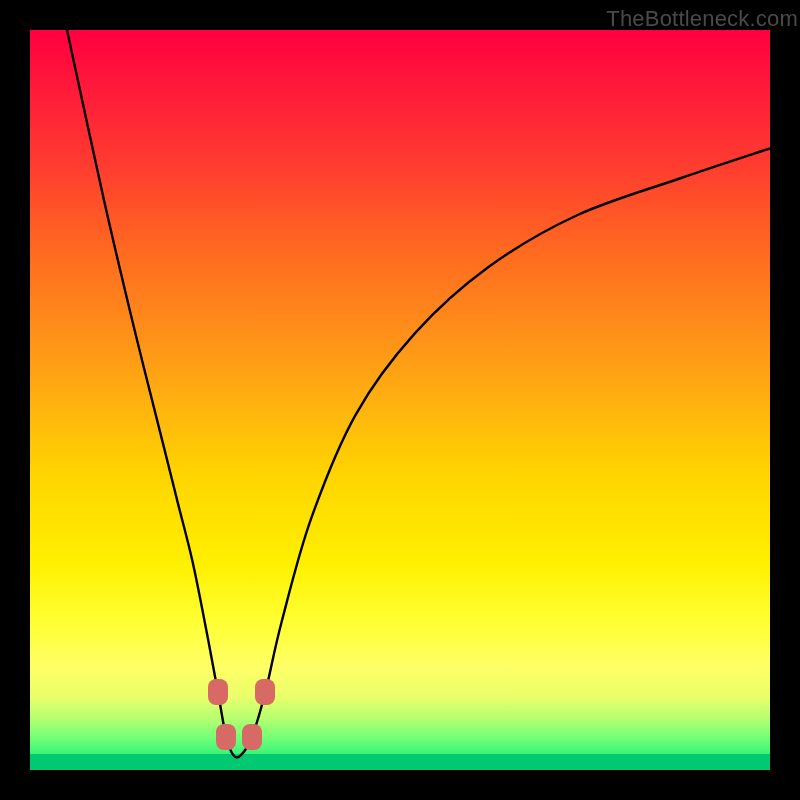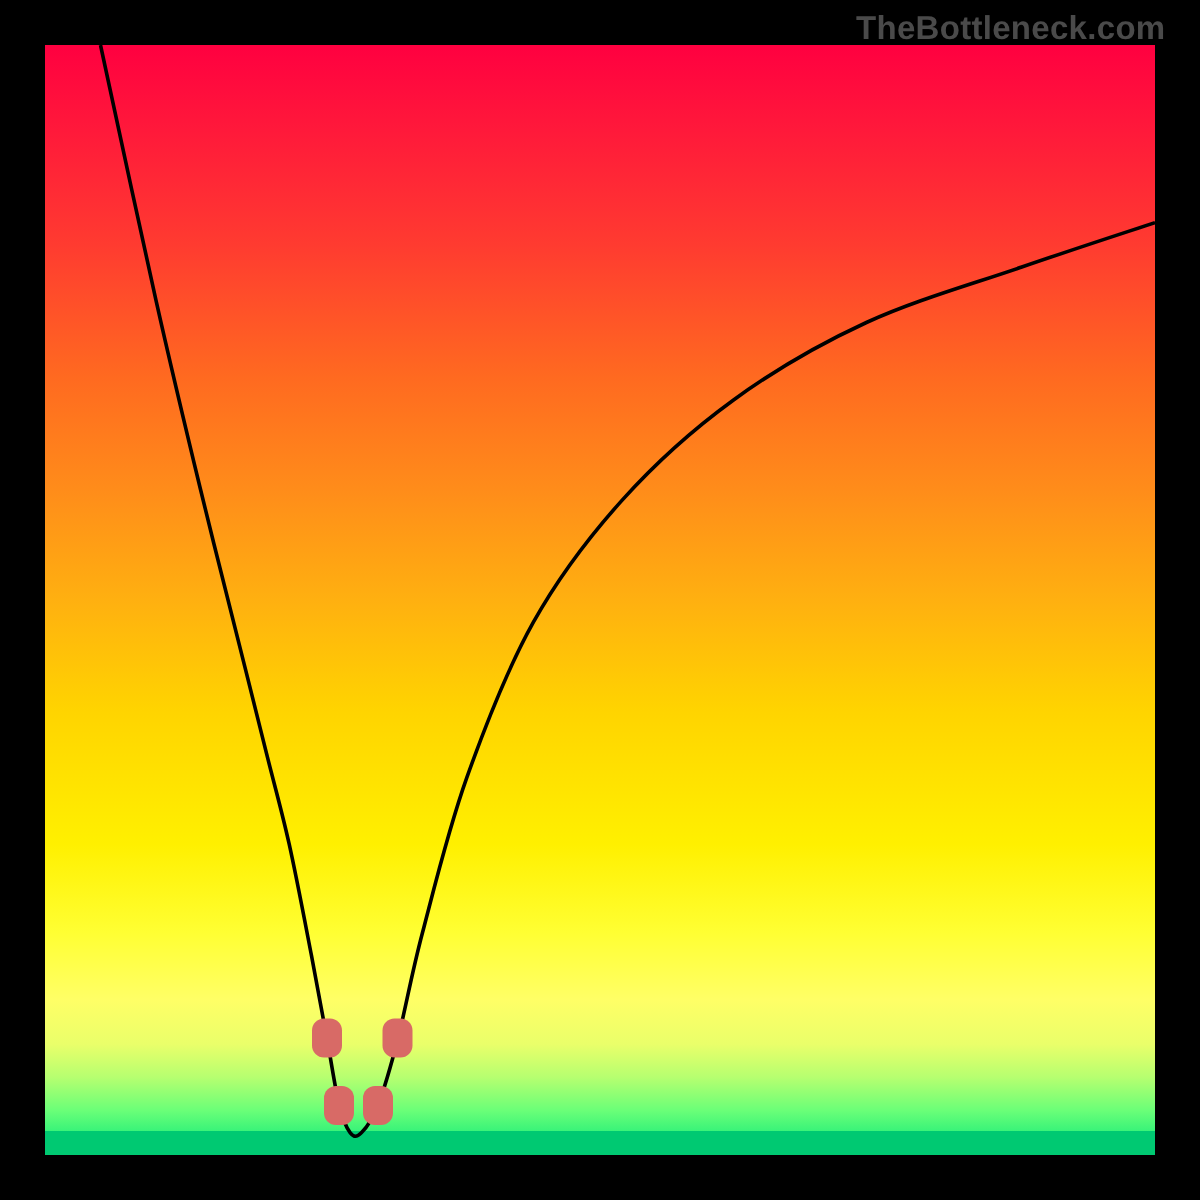--- a/index.html
+++ b/index.html
@@ -7,24 +7,24 @@
     width: 800px;
     height: 800px;
     background: #000;
     position: relative;
     overflow: hidden;
     font-family: Arial, Helvetica, sans-serif;
   }
   .watermark {
     position: absolute;
     top: 6px;
-    right: 23px;
+    right: 2px;
     color: #4a4a4a;
     font-size: 22px;
-    font-weight: 700;
+    font-weight: 400;
     z-index: 50;
     letter-spacing: 0.2px;
   }
   .plot-area {
     position: absolute;
     left: 30px;
     top: 30px;
     width: 740px;
     height: 740px;
     overflow: hidden;

